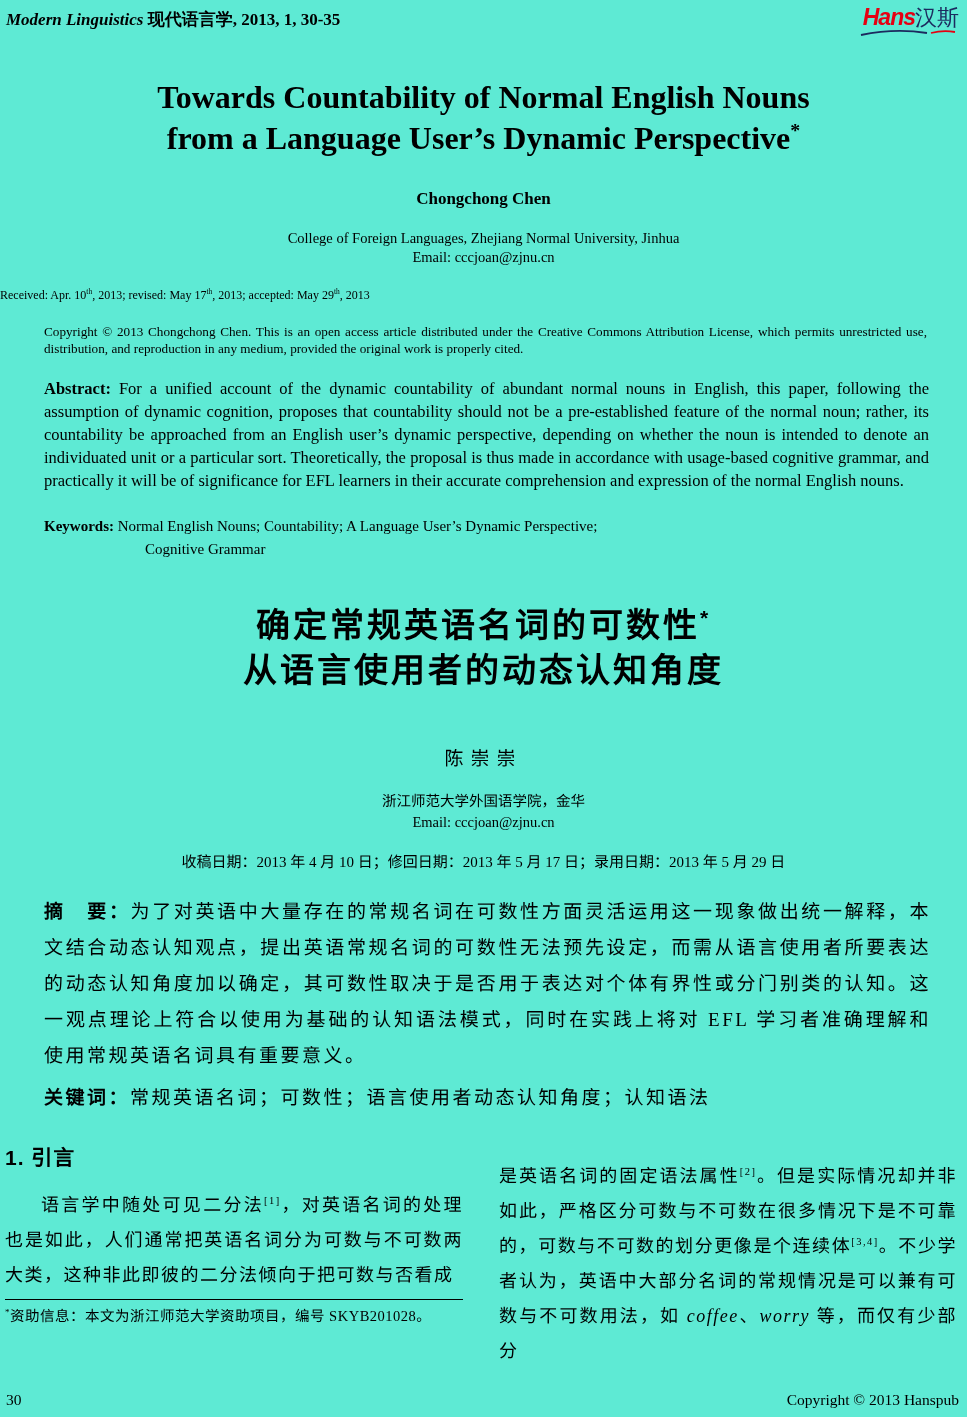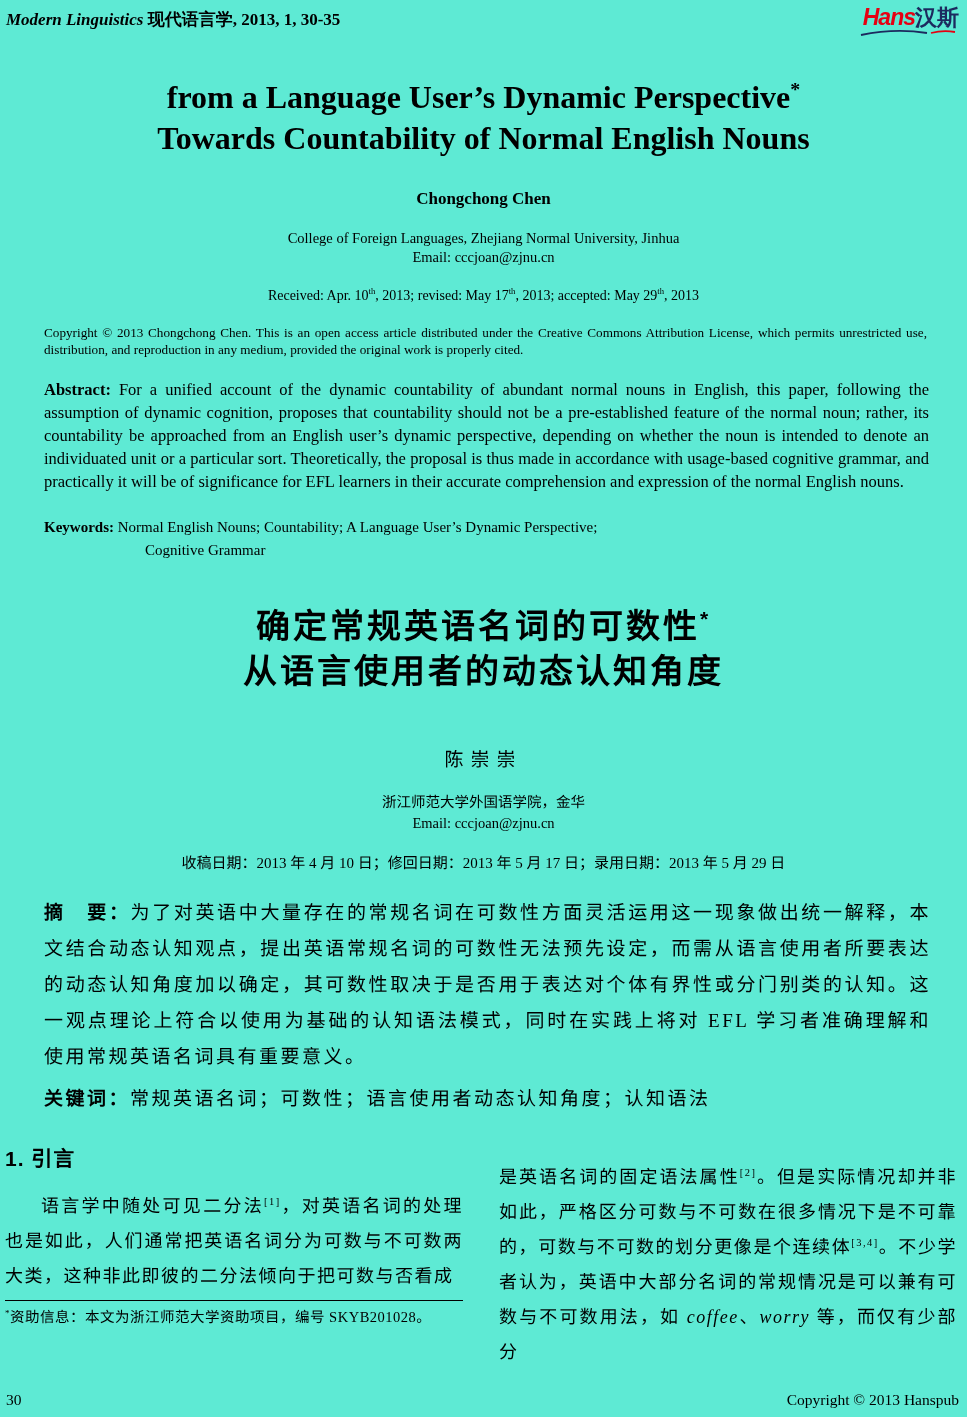--- a/index.html
+++ b/index.html
@@ -13,32 +13,32 @@
   sup { vertical-align:super; font-size:62%; line-height:0; }
 
   
   .hdr { padding:6px 8px 0 6px; }
   .hdr-top { display:flex; justify-content:space-between; align-items:flex-start; }
   .journal-line { font-size:17px; font-weight:bold; padding-top:2px; }
   .logo { text-align:right; line-height:1; }
   .logo .hans { font-family:"Liberation Sans","DejaVu Sans",sans-serif;
     font-style:italic; font-weight:bold; font-size:23px; letter-spacing:-1px; }
   .logo .cn  { font-family:"Liberation Sans","DejaVu Sans",sans-serif;
-    font-weight:bold; font-size:22px; }
+    font-weight:normal; font-size:22px; }
   .logo-swoosh { display:block; margin-top:1px; }
   .doi-line { font-size:15px; margin-top:7px; }
   .doi-line a { text-decoration:underline; }
   .doi-line .pub { margin-left:20px; color:#000; }
 
   
   .title-en { margin-top:40px; text-align:center; font-weight:bold;
     font-size:32px; line-height:41px; }
   .author-en { margin-top:30px; text-align:center; font-weight:bold; font-size:17px; }
   .affil-en  { margin-top:20px; text-align:center; font-size:14.5px; line-height:19px; }
-  .received  { margin-top:21px; text-align:center; font-size:14px; }
+  .received  { margin-top:21px; text-align:left; font-size:12px; }
   .copyright-blk { margin:21px 40px 0 44px; font-size:13.2px; line-height:16.5px;
     text-align:justify; }
   .abstract-en { margin:20px 38px 0 44px; font-size:16.5px; line-height:23px;
     text-align:justify; }
   .abstract-en b, .keywords-en b { font-weight:bold; }
   .keywords-en { margin:23px 38px 0 44px; font-size:15px; line-height:23px;
     padding-left:101px; text-indent:-101px; }
 
   
   .title-zh { margin-top:42px; text-align:center; font-weight:bold;
@@ -82,22 +82,22 @@
         <span class="hans" style="color: rgb(230, 0, 18);">Hans</span><span class="cn" style="color: rgb(28, 42, 94);">汉斯</span>
         <svg class="logo-swoosh" width="104" height="7" viewBox="0 0 104 7">
           <path d="M6 5 Q 40 -2 72 3" stroke="#1C2A5E" stroke-width="1.8" fill="none"></path>
           <path d="M76 3 q 12 -3 24 -1" stroke="#E60012" stroke-width="1.8" fill="none"></path>
         </svg>
       </div>
     </div>
   </div>
 
   <div class="title-en">
+    <div>Towards Countability of Normal English Nouns</div>
     <div><span>from a Language User’s Dynamic Perspective</span><sup>*</sup></div>
-    <div>Towards Countability of Normal English Nouns</div>
   </div>
 
   <div class="author-en">Chongchong Chen</div>
 
   <div class="affil-en">
     <div>College of Foreign Languages, Zhejiang Normal University, Jinhua</div>
     <div>Email: cccjoan@zjnu.cn</div>
   </div>
 
   <div class="received"><span>Received: Apr. 10</span><sup>th</sup><span>, 2013; revised: May 17</span><sup>th</sup><span>, 2013; accepted: May 29</span><sup>th</sup><span>, 2013</span></div>

